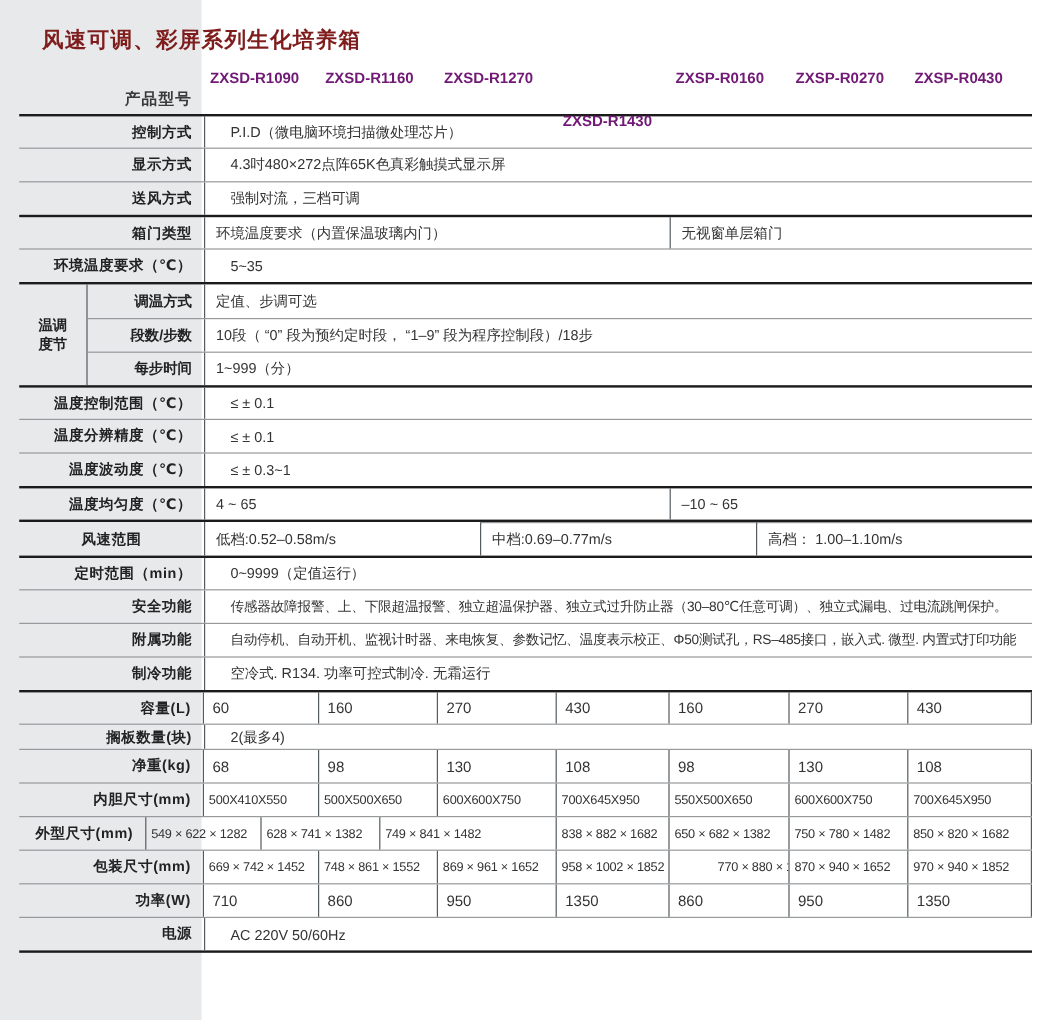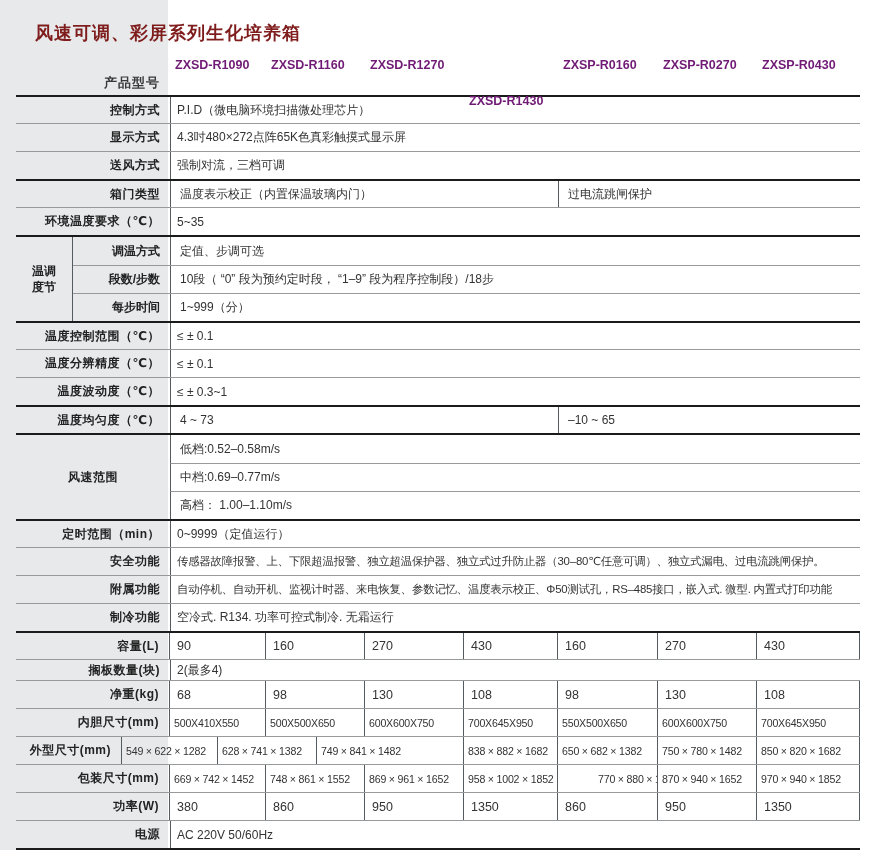--- a/index.html
+++ b/index.html
@@ -26,21 +26,21 @@
   .row{display:flex;align-items:stretch;border-top:1px solid var(--thin);min-height:28px;box-sizing:border-box;}
   .row.thick{border-top:2px solid var(--thick);}
   .row.short{min-height:21px;}
   .lbl{
     width:154px;box-sizing:border-box;display:flex;align-items:center;justify-content:flex-end;
     padding-right:10px;font-size:12px;font-weight:bold;color:var(--label);letter-spacing:0.5px;white-space:nowrap;
   }
   .lbl.center{justify-content:center;padding-right:0;}
   .val{
     flex:1;box-sizing:border-box;border-left:1px solid var(--vline);display:flex;align-items:center;
-    padding-left:6px;font-size:12px;white-space:nowrap;
+    padding-left:21px;font-size:12px;white-space:nowrap;
   }
   .val.small{font-size:11.4px;letter-spacing:-0.2px;}
   .splitwrap{flex:1;display:flex;}
   .split-l{width:388px;box-sizing:border-box;border-left:1px solid var(--vline);display:flex;align-items:center;padding-left:9px;font-size:12px;}
   .split-r{flex:1;box-sizing:border-box;border-left:1px solid var(--vline);display:flex;align-items:center;padding-left:9px;font-size:12px;}
   .cells{flex:1;display:flex;border-right:1px solid var(--vline);}
   .cell{
     box-sizing:border-box;border-left:1px solid var(--vline);display:flex;align-items:center;
     padding-left:7px;font-size:12.5px;white-space:nowrap;overflow:hidden;
   }
@@ -50,21 +50,21 @@
     font-size:12px;font-weight:bold;color:var(--label);line-height:1.35;
   }
   .gcol{flex:1;display:flex;flex-direction:column;border-left:1px solid var(--vline);}
   .subrow{display:flex;align-items:stretch;min-height:28px;box-sizing:border-box;}
   .subrow + .subrow{border-top:1px solid var(--thin);}
   .sublbl{
     width:97px;box-sizing:border-box;display:flex;align-items:center;justify-content:flex-end;
     padding-right:10px;font-size:12px;font-weight:bold;color:var(--label);white-space:nowrap;
   }
   .subval{flex:1;box-sizing:border-box;border-left:1px solid var(--vline);display:flex;align-items:center;padding-left:9px;font-size:12px;white-space:nowrap;}
-  .gcol2{flex:1;display:flex;flex-direction:column;}
+  .gcol2{flex:1;display:flex;flex-direction:row;}
   .gcol2 .subval2{
     flex:1;min-height:28px;box-sizing:border-box;border-left:1px solid var(--vline);
     display:flex;align-items:center;padding-left:9px;font-size:12px;white-space:nowrap;
   }
   .gcol2 .subval2 + .subval2{border-top:1px solid var(--thin);}
   .bottomline{border-top:2px solid var(--thick);height:0;}
 </style>
 </head>
 <body>
 
@@ -93,22 +93,22 @@
           <div class="lbl">显示方式</div>
           <div class="val">4.3吋480×272点阵65K色真彩触摸式显示屏</div>
         </div>
         <div class="row">
           <div class="lbl">送风方式</div>
           <div class="val">强制对流，三档可调</div>
         </div>
         <div class="row thick">
           <div class="lbl">箱门类型</div>
           <div class="splitwrap">
-            <div class="split-l">温度表示校正（内置保温玻璃内门）</div>
-            <div class="split-r">过电流跳闸保护</div>
+            <div class="split-l">环境温度要求（内置保温玻璃内门）</div>
+            <div class="split-r">无视窗单层箱门</div>
           </div>
         </div>
         <div class="row">
           <div class="lbl">环境温度要求（℃）</div>
           <div class="val">5~35</div>
         </div>
         <div class="row thick">
           <div class="glabel">
             <div>温调</div>
             <div>度节</div>
@@ -136,21 +136,21 @@
           <div class="lbl">温度分辨精度（℃）</div>
           <div class="val">≤ ± 0.1</div>
         </div>
         <div class="row">
           <div class="lbl">温度波动度（℃）</div>
           <div class="val">≤ ± 0.3~1</div>
         </div>
         <div class="row thick">
           <div class="lbl">温度均匀度（℃）</div>
           <div class="splitwrap">
-            <div class="split-l">4 ~ 73</div>
+            <div class="split-l">4 ~ 65</div>
             <div class="split-r">–10 ~ 65</div>
           </div>
         </div>
         <div class="row thick">
           <div class="lbl center">风速范围</div>
           <div class="gcol2">
             <div class="subval2">低档:0.52–0.58m/s</div>
             <div class="subval2">中档:0.69–0.77m/s</div>
             <div class="subval2">高档： 1.00–1.10m/s</div>
           </div>
@@ -167,21 +167,21 @@
           <div class="lbl">附属功能</div>
           <div class="val small">自动停机、自动开机、监视计时器、来电恢复、参数记忆、温度表示校正、Φ50测试孔，RS–485接口，嵌入式. 微型. 内置式打印功能</div>
         </div>
         <div class="row">
           <div class="lbl">制冷功能</div>
           <div class="val">空冷式. R134. 功率可控式制冷. 无霜运行</div>
         </div>
         <div class="row thick">
           <div class="lbl">容量(L)</div>
           <div class="cells">
-            <div class="cell" style="width: 96px;">90</div>
+            <div class="cell" style="width: 96px;">60</div>
             <div class="cell" style="width: 99px;">160</div>
             <div class="cell" style="width: 99px;">270</div>
             <div class="cell" style="width: 94px;">430</div>
             <div class="cell" style="width: 100px;">160</div>
             <div class="cell" style="width: 99px;">270</div>
             <div class="cell" style="width: 103px;">430</div>
           </div>
         </div>
         <div class="row short">
           <div class="lbl">搁板数量(块)</div>
@@ -231,21 +231,21 @@
             <div class="cell small" style="width: 99px;">869 × 961 × 1652</div>
             <div class="cell small" style="width: 94px;">958 × 1002 × 1852</div>
             <div class="cell small" style="width: 100px; padding-left: 40px;">770 × 880 × 1552</div>
             <div class="cell small" style="width: 99px;">870 × 940 × 1652</div>
             <div class="cell small" style="width: 103px;">970 × 940 × 1852</div>
           </div>
         </div>
         <div class="row">
           <div class="lbl">功率(W)</div>
           <div class="cells">
-            <div class="cell" style="width: 96px;">380</div>
+            <div class="cell" style="width: 96px;">710</div>
             <div class="cell" style="width: 99px;">860</div>
             <div class="cell" style="width: 99px;">950</div>
             <div class="cell" style="width: 94px;">1350</div>
             <div class="cell" style="width: 100px;">860</div>
             <div class="cell" style="width: 99px;">950</div>
             <div class="cell" style="width: 103px;">1350</div>
           </div>
         </div>
         <div class="row">
           <div class="lbl">电源</div>

